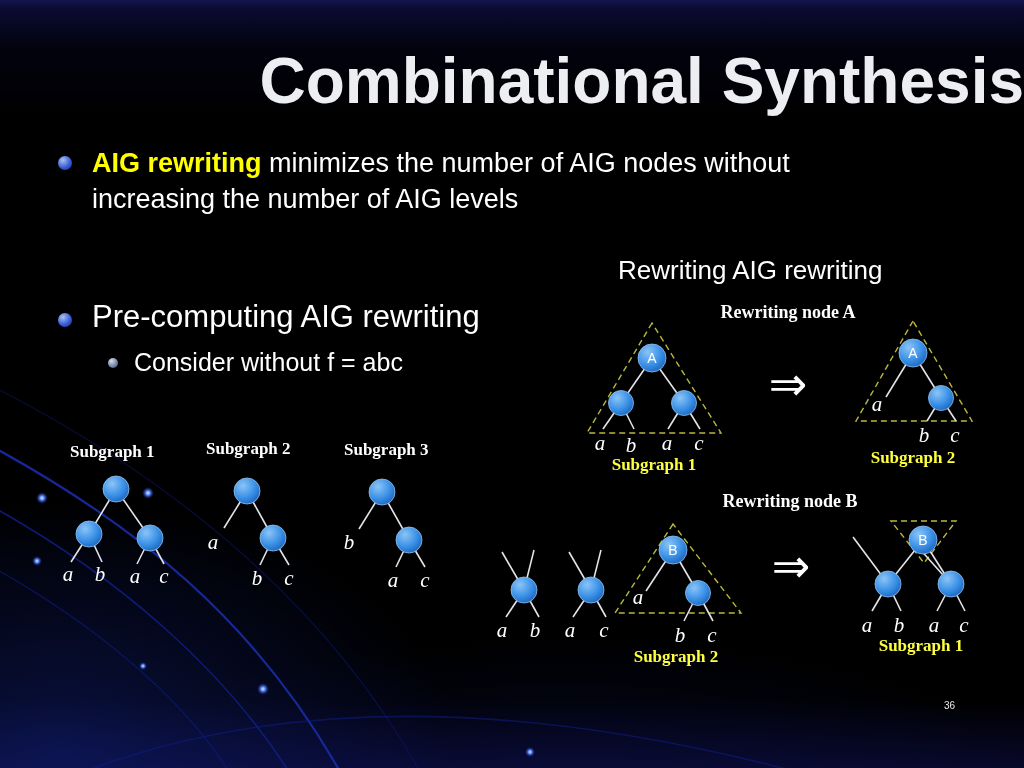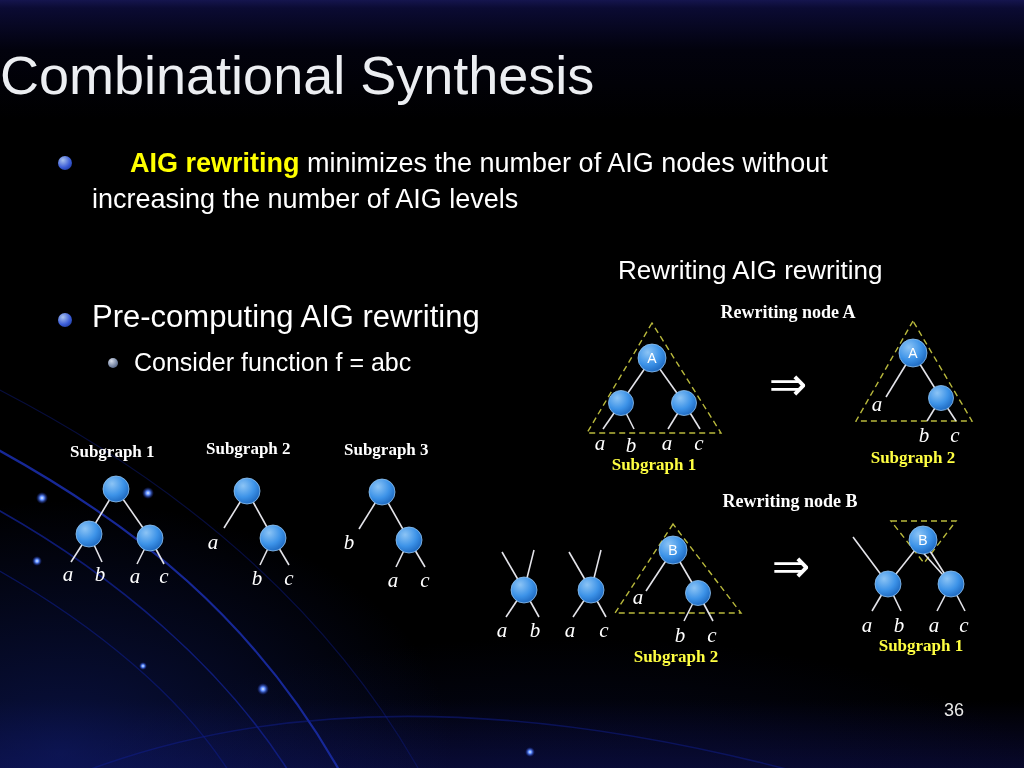--- a/index.html
+++ b/index.html
@@ -7,38 +7,38 @@
   .slide {
     position:relative; width:1024px; height:768px; overflow:hidden;
     font-family:"Liberation Sans", sans-serif; color:#fff;
     background:
       radial-gradient(ellipse 560px 360px at 6% 98%, rgba(18,34,130,0.50), rgba(0,0,0,0) 70%),
       radial-gradient(ellipse 700px 220px at 55% 103%, rgba(10,18,80,0.40), rgba(0,0,0,0) 70%),
       linear-gradient(180deg, #15154e 0px, #0b0b33 8px, #02020d 50px, #000 120px, #000 700px, #08082a 768px);
   }
   svg.layer { position:absolute; left:0; top:0; }
   .title {
-    position:absolute; top:44px; left:0; width:100%; text-align:left;
-    font-size:54px; font-weight:400; color:#eceef2; letter-spacing:0px;
+    position:absolute; top:44px; left:0; width:100%; text-align:right;
+    font-size:64px; font-weight:700; color:#eceef2; letter-spacing:0px;
   }
   .marker {
     position:absolute; border-radius:50%;
     background: radial-gradient(circle at 35% 30%, #a9c2ee, #3a5cd8 55%, #122a7a);
   }
   .m1 { left:58px; top:156px; width:14px; height:14px; }
   .m2 { left:58px; top:313px; width:14px; height:14px; }
   .m3 { left:108px; top:358px; width:10px; height:10px;
         background: radial-gradient(circle at 35% 30%, #d8deea, #70809f 60%, #3a4660); }
   .b1 { position:absolute; left:92px; top:146px; width:782px; font-size:27px; line-height:1.33; color:#fff; }
-  .b1 .hl { color:#ffff00; font-weight:700;margin-left:38px; }
+  .b1 .hl { color:#ffff00; font-weight:700; }
   .right-heading { position:absolute; left:618px; top:255px; font-size:26px; color:#fff; }
   .b2 { position:absolute; left:92px; top:299px; font-size:31px; color:#fff; }
   .sub { position:absolute; left:134px; top:348px; font-size:25px; color:#fff; }
   .note { position:absolute; left:604px; top:669px; font-size:23px; color:#fff; }
-  .pagenum { position:absolute; left:944px; top:700px; font-size:18px; color:#e8e8e8;text-align:right; }
+  .pagenum { position:absolute; left:944px; top:700px; font-size:10px; color:#e8e8e8;text-align:right; }
 
   
   .edges { stroke:#e4e4ea; stroke-width:1.6; }
   .node  { fill:url(#nodeGrad); stroke:#8fc2f0; stroke-width:0.8; }
   .tri   { fill:none; stroke:#b9b93c; stroke-width:1.4; stroke-dasharray:6 4; }
   .leaf  { font-family:"Liberation Serif", serif; font-style:italic; font-size:21px; fill:#fff; text-anchor:middle; }
   .sgw   { font-family:"Liberation Serif", serif; font-weight:bold; font-size:17px; fill:#fff; }
   .sgy   { font-family:"Liberation Serif", serif; font-weight:bold; font-size:17px; fill:#ffff42; text-anchor:middle; }
   .dtitle{ font-family:"Liberation Serif", serif; font-weight:bold; font-size:18px; fill:#fff; text-anchor:middle; }
   .nlabel{ font-family:"Liberation Sans", sans-serif; font-size:14px; fill:#fff; text-anchor:middle; }
@@ -81,21 +81,21 @@
   <div class="b1">
     <span class="hl">AIG rewriting</span><span> minimizes the number of AIG nodes without increasing the number of AIG levels</span>
   </div>
 
   <div class="right-heading">Rewriting AIG rewriting</div>
 
   <span class="marker m2"></span>
   <div class="b2">Pre-computing AIG rewriting</div>
 
   <span class="marker m3"></span>
-  <div class="sub">Consider function f = abc</div>
+  <div class="sub">Consider without f = abc</div>
 
   <div class="pagenum">36</div>
 
   <svg class="layer" width="1024" height="768" viewBox="0 0 1024 768">
     <defs>
       <radialGradient id="nodeGrad" cx="35%" cy="30%" r="80%">
         <stop offset="0%" stop-color="#8cc4f5"></stop>
         <stop offset="55%" stop-color="#3d93e8"></stop>
         <stop offset="100%" stop-color="#1760b8"></stop>
       </radialGradient>

